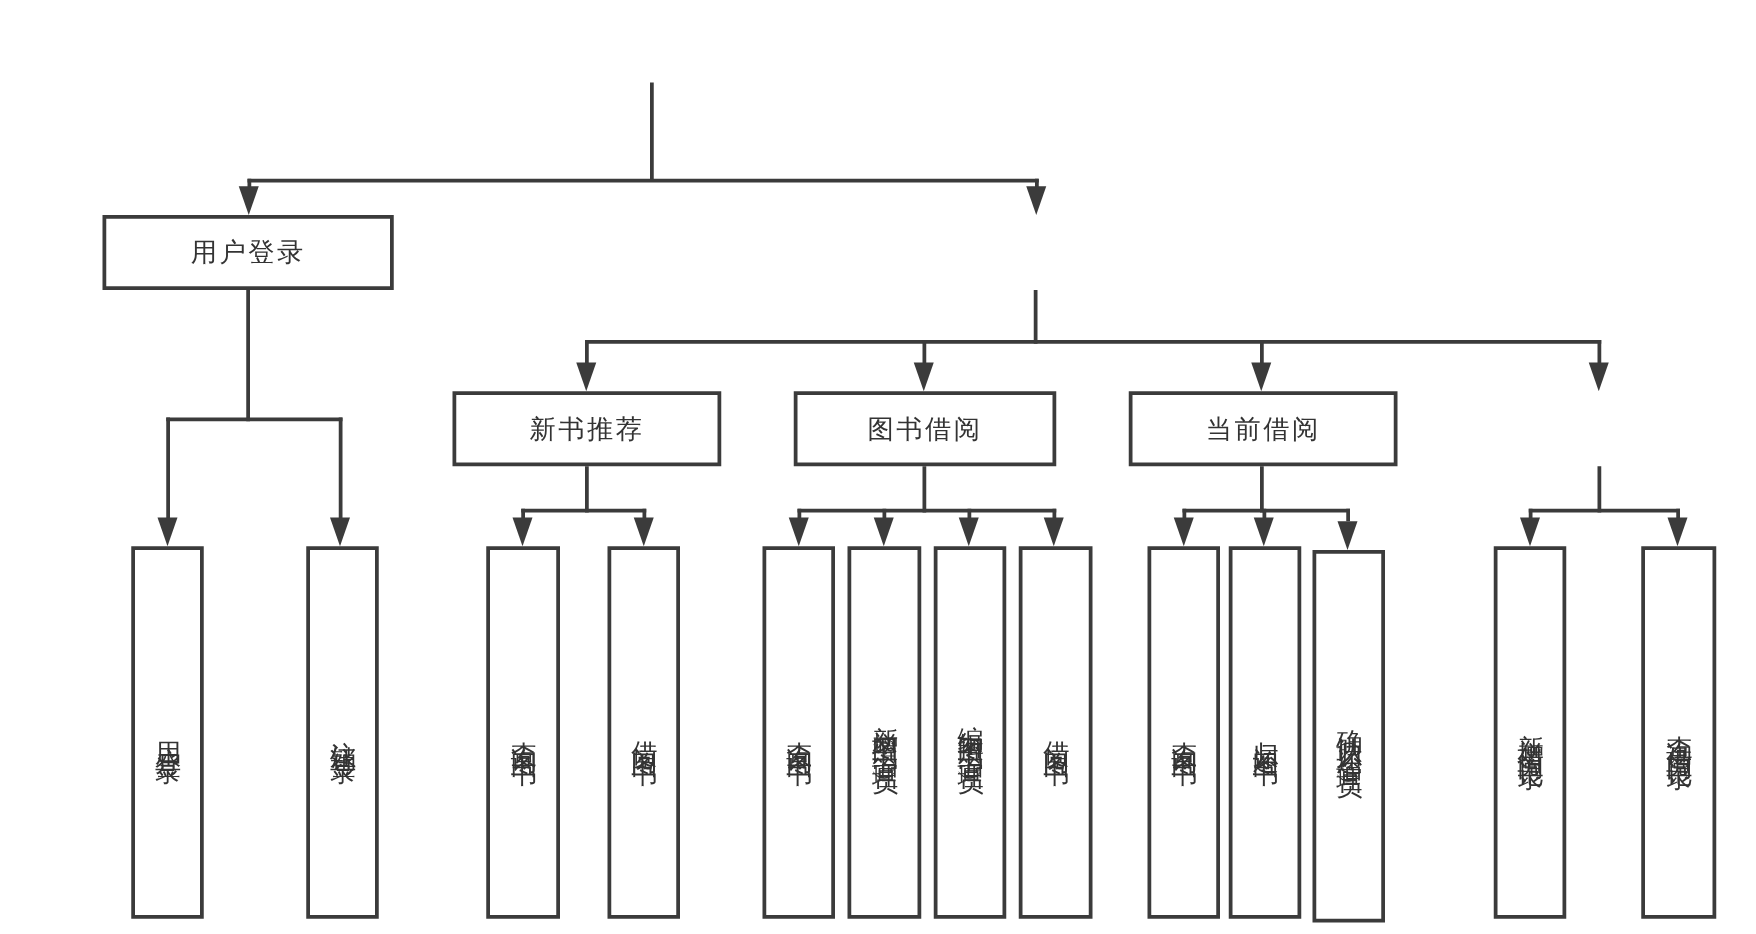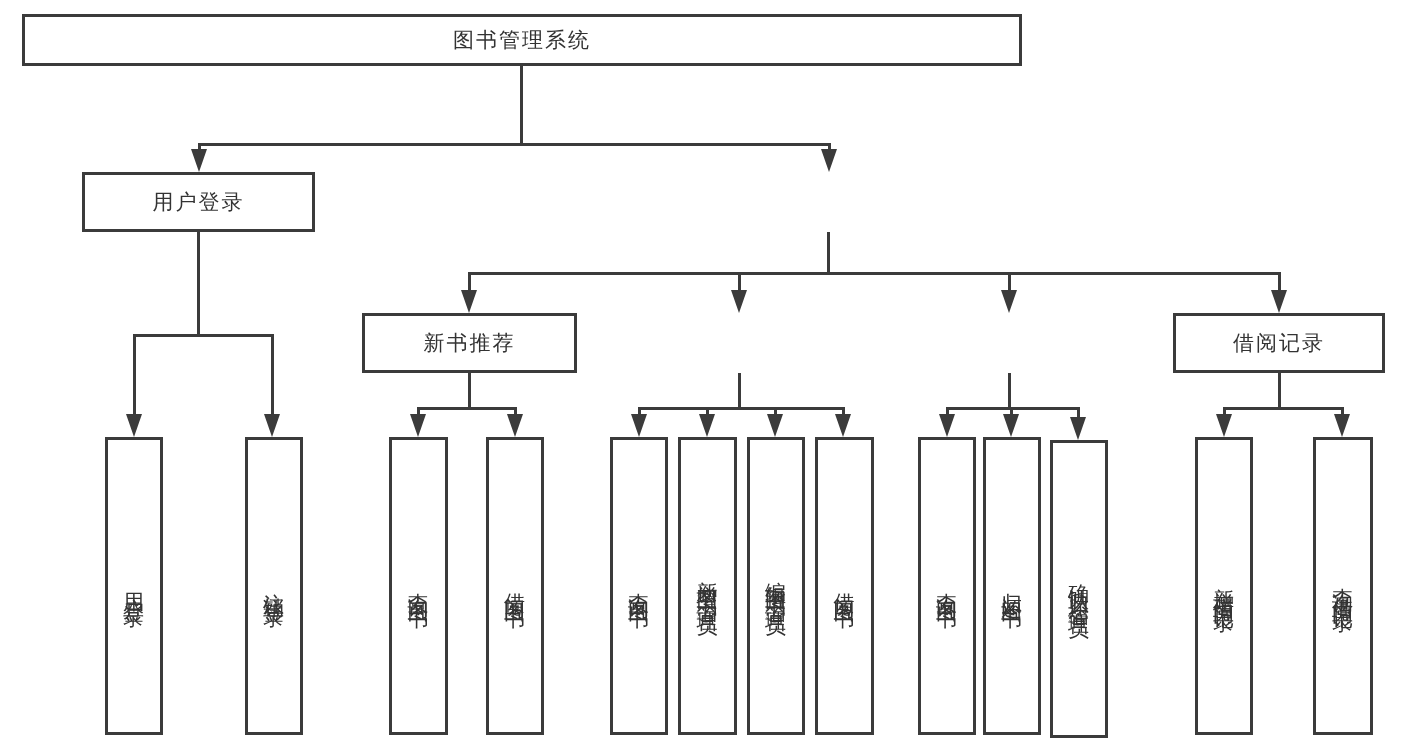--- a/index.html
+++ b/index.html
@@ -53,38 +53,38 @@
     color:#c9bdbd;
     letter-spacing:1px;
     white-space:nowrap;
   }
 </style>
 </head>
 <body>
 
 <div class="canvas">
 
-  <div class="box" style="left:22px;top:14px;width:1000px;height:52px;">
-    <span>图书管理系统</span>
-  </div>
 
   <div class="box" style="left:82px;top:172px;width:233px;height:60px;">
     <span>用户登录</span>
   </div>
 
 
   <div class="box" style="left:362px;top:313px;width:215px;height:60px;">
     <span>新书推荐</span>
   </div>
 
+  <div class="box" style="left:635px;top:313px;width:210px;height:60px;">
+    <span>图书借阅</span>
+  </div>
 
+  <div class="box" style="left:903px;top:313px;width:215px;height:60px;">
+    <span>当前借阅</span>
+  </div>
 
-  <div class="box" style="left:1173px;top:313px;width:212px;height:60px;">
-    <span>借阅记录</span>
-  </div>
 
   <div class="box vbox" style="left:105px;top:437px;width:58px;height:298px;">
     <span>用户登录</span>
   </div>
 
   <div class="box vbox" style="left:245px;top:437px;width:58px;height:298px;">
     <span>注销登录</span>
   </div>
 
   <div class="box vbox" style="left:389px;top:437px;width:59px;height:298px;">

